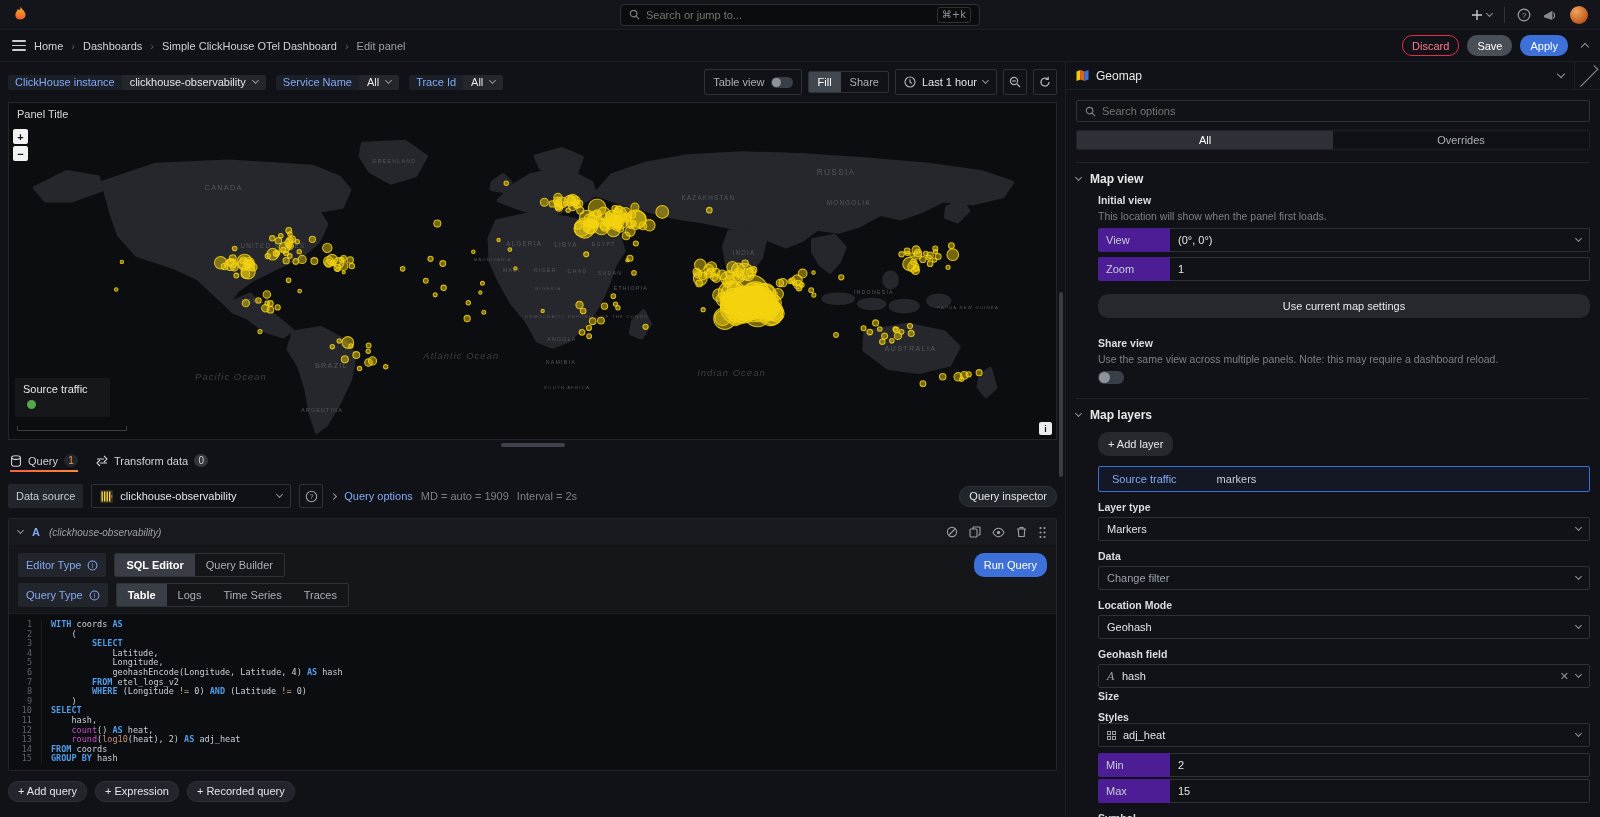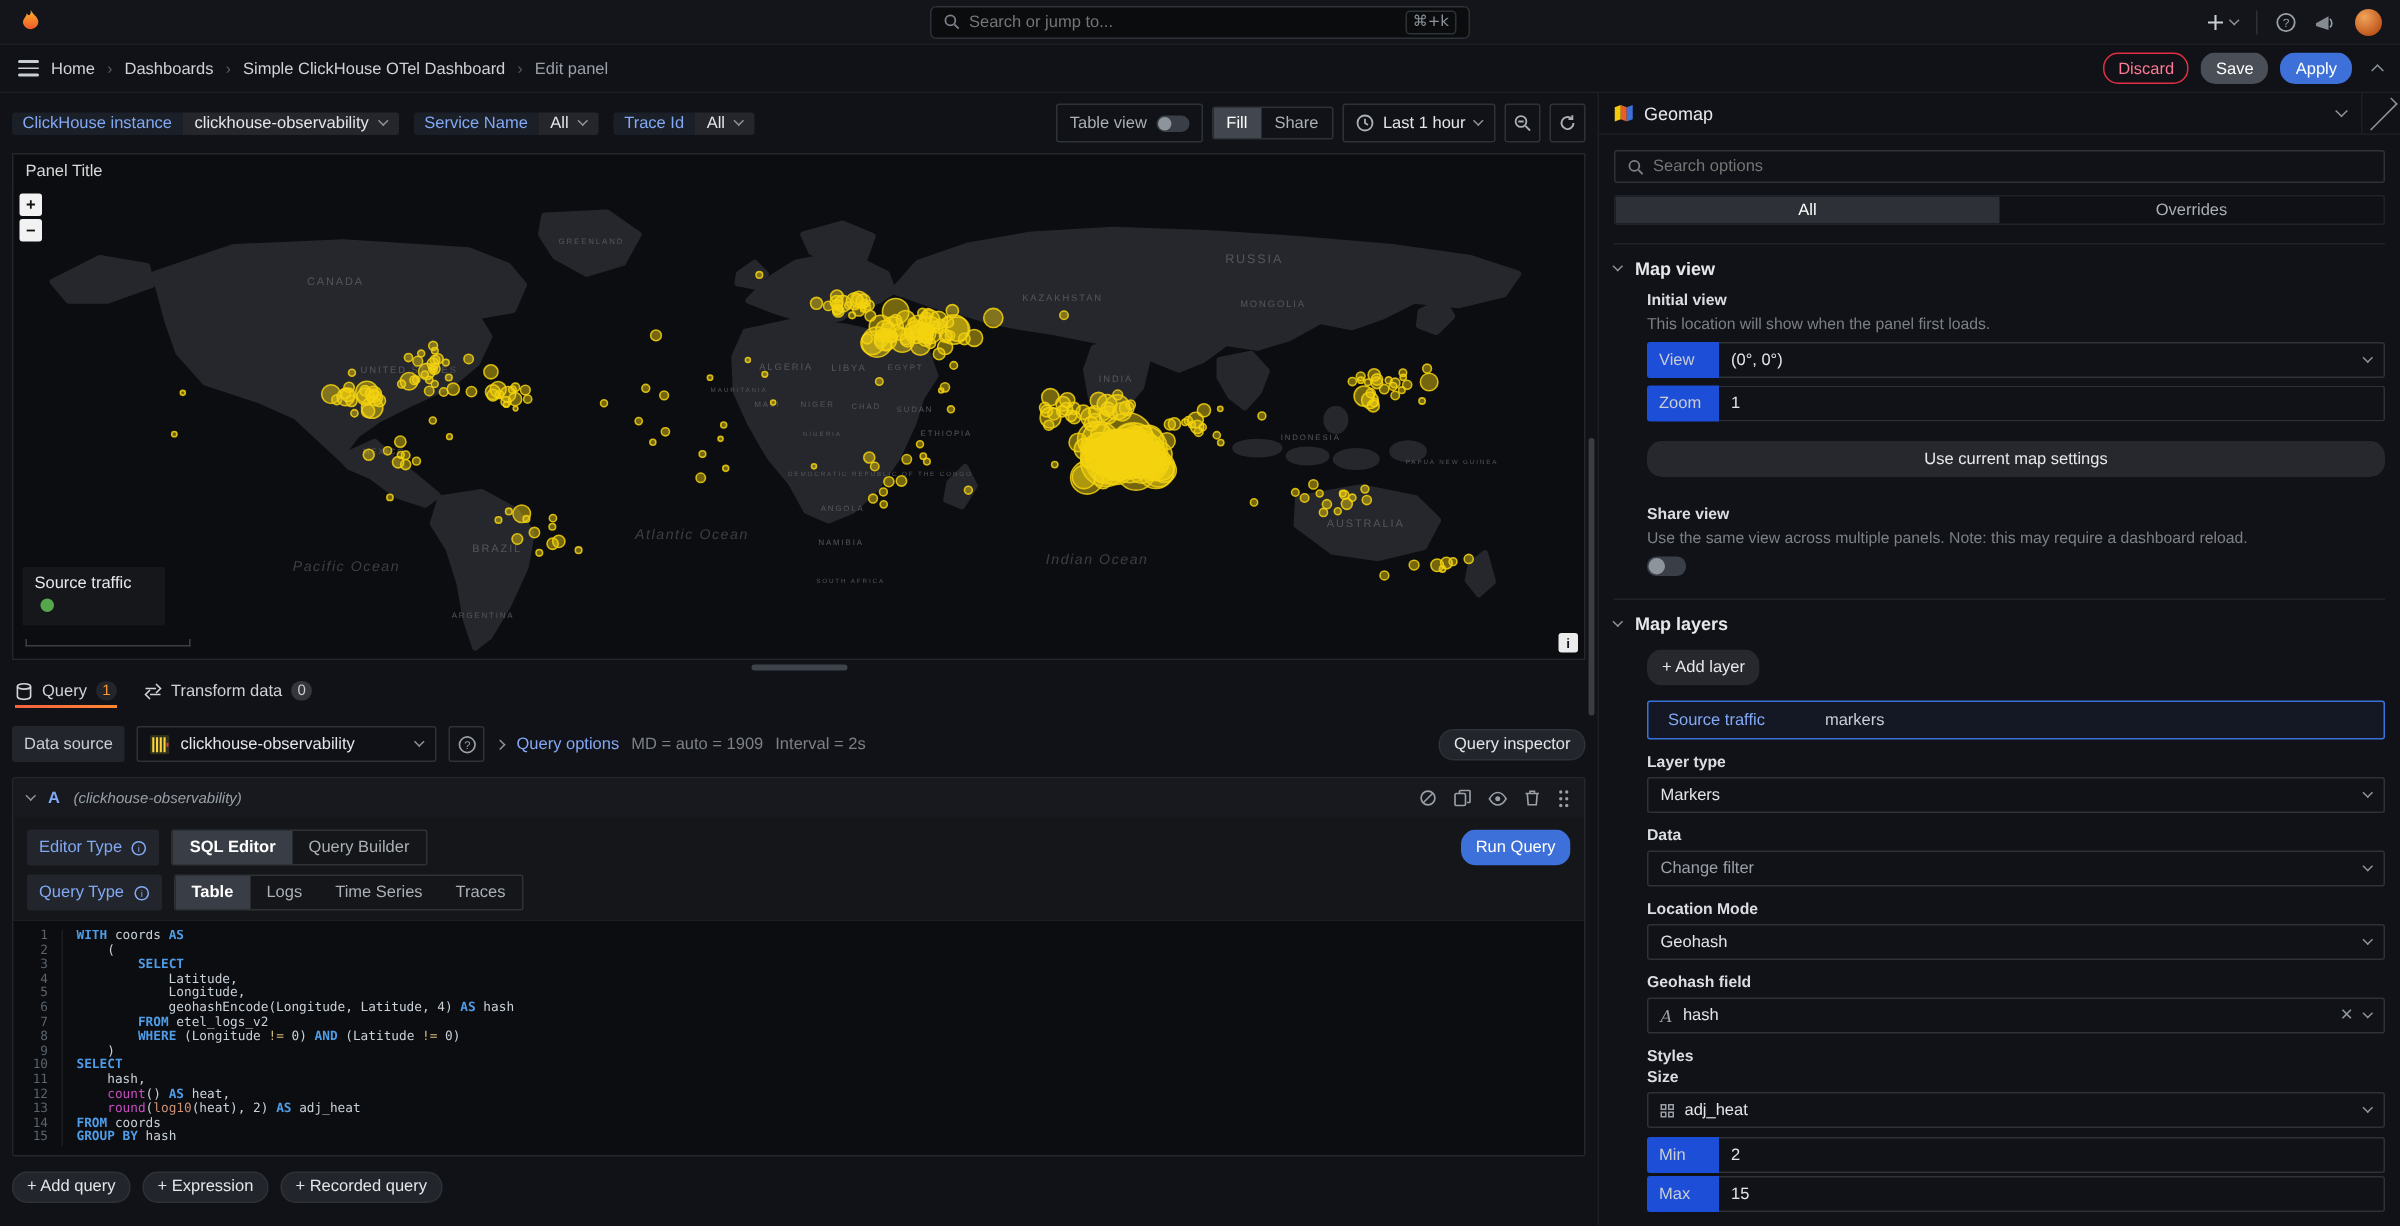--- a/index.html
+++ b/index.html
@@ -113,21 +113,21 @@
   .alltabs{margin-top:8px;display:flex;height:20px;border-radius:2px;overflow:hidden;background:#0f1116;border:1px solid #1f2229}
   .alltabs div{flex:1;display:flex;align-items:center;justify-content:center;color:#aab0b6;cursor:pointer}
   .alltabs div.sel{background:#2d3036;color:#fff}
   .section{border-top:1px solid #1f2229;margin-top:12px;padding-top:9px}
   .sechead{display:flex;align-items:center;gap:9px;cursor:pointer}
   .sechead .t{color:#e6e8ea;font-weight:600;font-size:12px}
   .secbody{margin-left:22px;margin-top:8px}
   .flabel{color:#dadde1;font-weight:600;font-size:10.5px;margin:9px 0 4px}
   .fdesc{color:#7b8087;font-size:10.5px;line-height:13px;margin-bottom:5px}
   .labelrow{display:flex;margin-bottom:5px}
-  .lbox{width:48px;background:#1d4ed8;display:flex;align-items:center;padding:0 8px;color:#c9cdd4;border-radius:2px 0 0 2px}
+  .lbox{width:72px;background:#4c1d95;display:flex;align-items:center;padding:0 8px;color:#c9cdd4;border-radius:2px 0 0 2px}
   .lval{flex:1;height:24px;border:1px solid #2c3235;border-left:0;border-radius:0 2px 2px 0;display:flex;align-items:center;padding:0 8px;color:#e3e5e8;gap:6px}
   .lval input{flex:1;background:transparent;border:0;outline:none;color:#e3e5e8;font-size:11px;font-family:"Liberation Sans",sans-serif}
   .select{height:24px;border:1px solid #2c3235;border-radius:2px;display:flex;align-items:center;gap:7px;padding:0 8px;color:#e3e5e8;cursor:pointer;background:#101217}
   .select .grow{flex:1}
   .select.placeholder{color:#9aa0a8}
   .wide{width:100%}
   .btn.block{width:100%;justify-content:center;background:#26282e;color:#e6e8ea;height:24px}
   .btn.addlayer{background:#26282e;color:#e6e8ea;height:24px;margin:2px 0 10px}
   .layerbox{height:26px;border:1px solid #3871dc;background:rgba(61,113,217,.07);border-radius:2px;display:flex;align-items:center;gap:40px;padding:0 13px;margin-bottom:2px;cursor:pointer}
   .layerbox .lname{color:#83a9f5;font-weight:500}
@@ -947,22 +947,22 @@
             <span class="grow">Geohash</span>
             <span class="chev down sm"></span>
           </div>
           <div class="flabel">Geohash field</div>
           <div class="select wide">
             <span class="serifA">A</span>
             <span class="grow">hash</span>
             <span class="xicon">✕</span>
             <span class="chev down sm"></span>
           </div>
+          <div class="flabel" style="margin-top:2px">Size</div>
           <div class="flabel" style="margin-bottom:0">Styles</div>
-          <div class="flabel" style="margin-top:2px">Size</div>
           <div class="select wide">
             <span class="gridicon">
                 <i></i>
                 <i></i>
                 <i></i>
                 <i></i>
               </span>
             <span class="grow">adj_heat</span>
             <span class="chev down sm"></span>
           </div>

